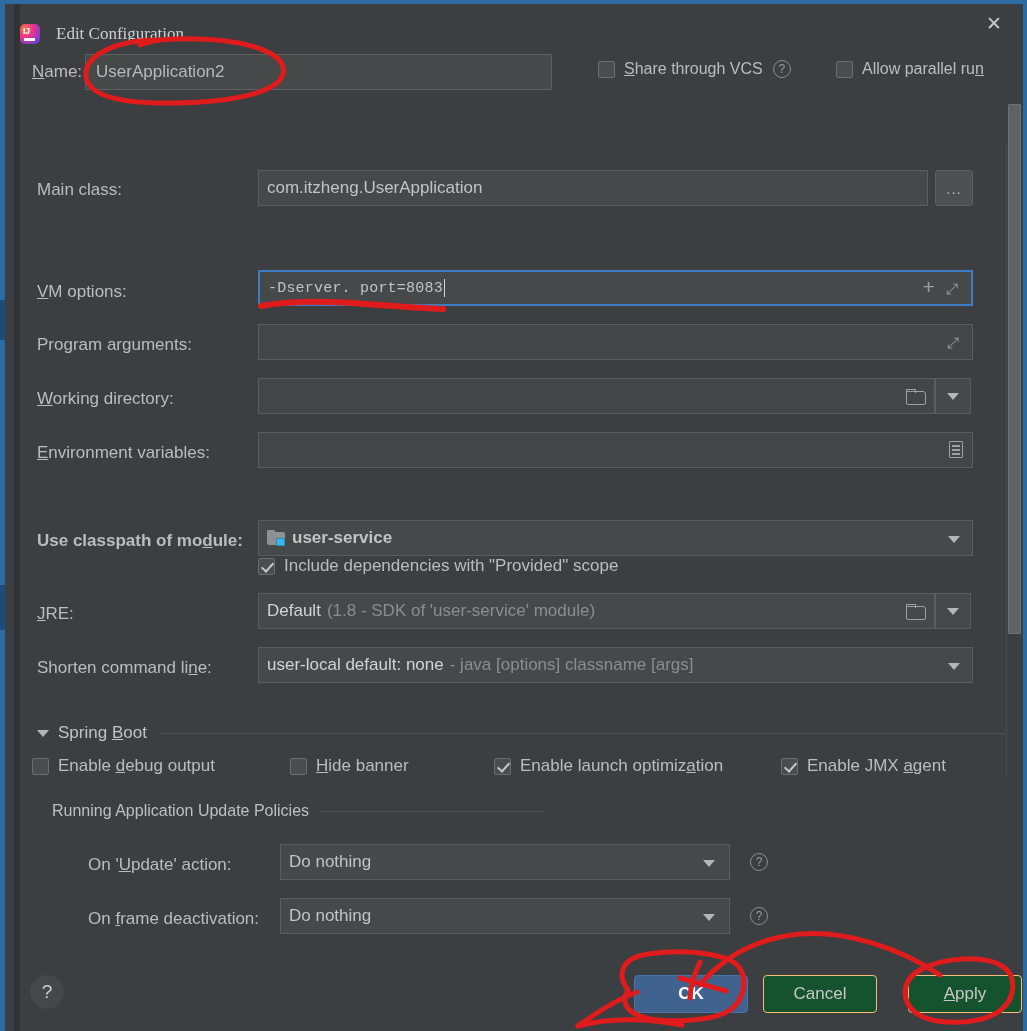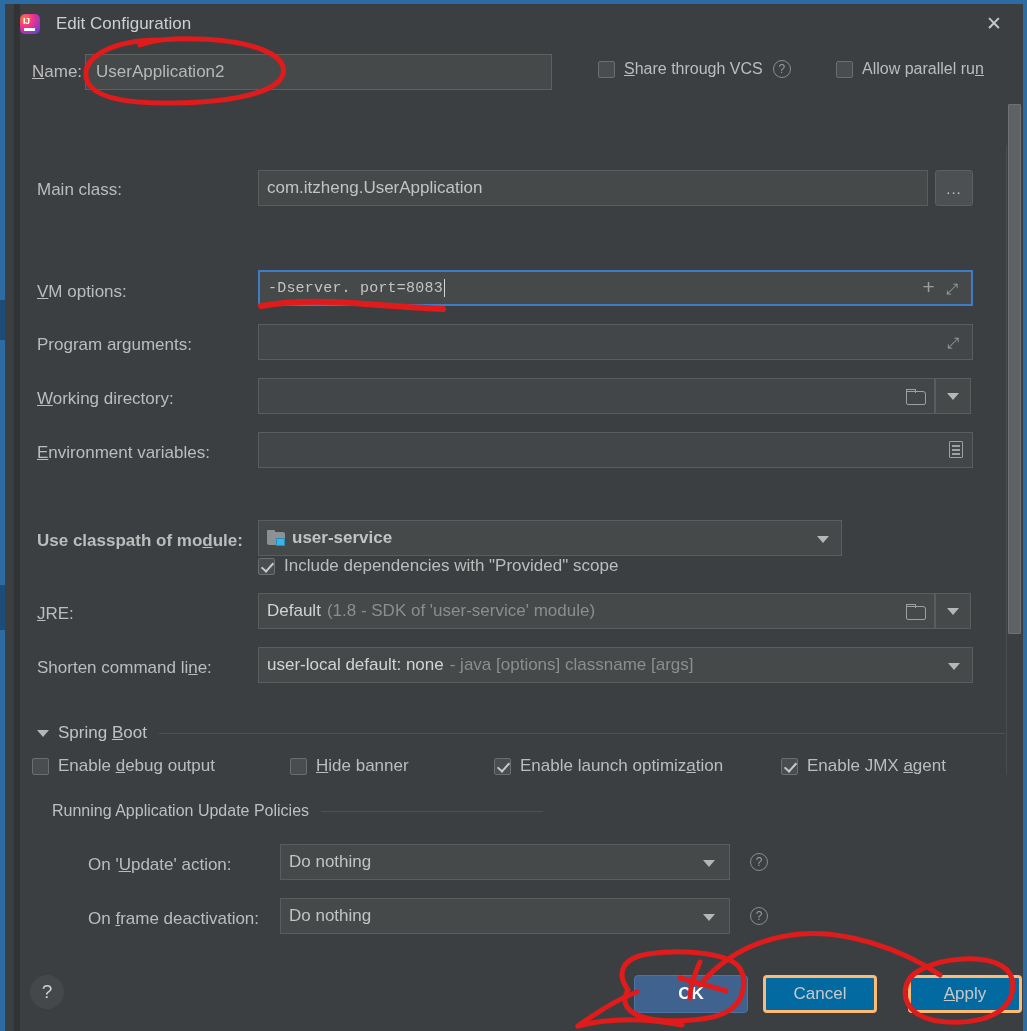--- a/index.html
+++ b/index.html
@@ -39,21 +39,21 @@
     position:absolute; left:5px; top:4px; width:14px; height:1027px; background:#3c3f41;
   }
   .win-inner-strip {
     position:absolute; left:14px; top:4px; width:6px; height:1027px; background:#313335;
   }
 
   
   .titlebar {
     position: absolute; left: 20px; top: 4px; right: 4px; height: 40px;
     background: #3c3f41;
-    display: flex; align-items: center;
+    display: flex; align-items: flex-end; font-family: Liberation Serif, serif;
   }
   .app-icon {
     position: relative;
     width: 20px; height: 20px; margin-left: 0px;
     border-radius: 5px;
     background: radial-gradient(circle at 25% 25%, #f97a3a 0%, #f0338a 38%, #8b39c9 75%, #3552d8 100%);
     flex: none;
   }
   .app-icon::after {
     content: "IJ";
@@ -352,22 +352,22 @@
   .help-btn {
     position: absolute; left: 10px; top: 16px;
     width: 34px; height: 34px; border-radius: 50%;
     background: #45484a;
     color: #cfcfcf; font-size: 19px;
     display: flex; align-items: center; justify-content: center;
   }
   .dlg-btn {
     position: absolute; top: 16px;
     height: 38px;
-    background: #0369a1;
-    border: 3px solid #fdba74;
+    background: #14532d;
+    border: 1px solid #fdba74;
     border-radius: 4px;
     color: #c9c9c9;
     font-size: 17px;
     display: flex; align-items: center; justify-content: center;
     font-family: "Liberation Sans", sans-serif;
   }
   .dlg-btn.primary {
     background: #40628f;
     border: 1px solid #4a73a8;
     color: #ffffff;
@@ -467,21 +467,21 @@
               <i style="top:3px"></i>
               <i style="top:7px"></i>
               <i style="top:11px"></i>
             </span>
         </span>
       </div>
     </div>
 
     <div class="row" style="top:362px; height:40px;font-weight:bold;">
       <div class="lbl" style="top:11px;">Use classpath of mo<u>d</u>ule:</div>
-      <div class="field" style="top:0; width:584px; position:absolute;">
+      <div class="field" style="top:0; width:715px; position:absolute;">
         <span class="module-ico">
             <i></i>
           </span>
         <span>user-service</span>
         <span class="combo-arrow" style="right:12px; top:15px;"></span>
       </div>
     </div>
 
     <div class="row" style="top:396px; height:30px;">
       <div style="position:absolute; left:238px; top:2px; display:flex; align-items:center;">

